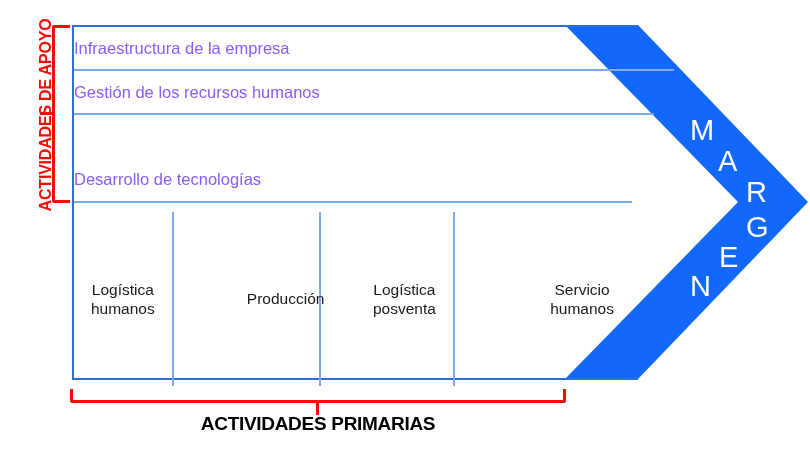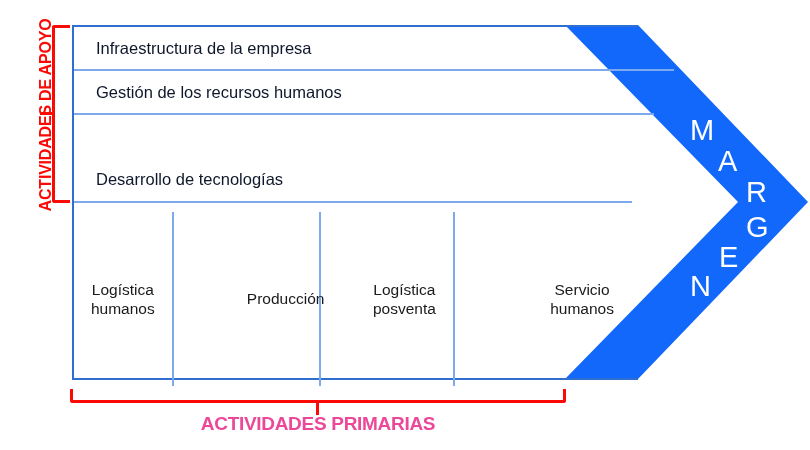--- a/index.html
+++ b/index.html
@@ -37,23 +37,22 @@
   }
 
   
   .support-row {
     position: absolute;
     left: 74px;
     box-sizing: border-box;
     border-bottom: 2px solid #7fa9ee;
     display: flex;
     align-items: center;
-    color: #0f172a;
+    color: #8b5cf6;
     font-size: 16.5px;
-    padding-left: 22px;
     white-space: nowrap;
   }
   .support-row.r0 { top: 27px;  height: 44px; width: 600px; }
   .support-row.r1 { top: 71px;  height: 44px; width: 580px; text-align: center; }
   .support-row.r2 { top: 115px; height: 45px; width: 558px; margin-top: 43px; }
   .support-row.r3 { top: 160px; height: 44px; width: 538px; }
 
   
   .primary-strip {
     position: absolute;
@@ -216,15 +215,15 @@
       <span class="margen-letter" style="left: 719px; top: 243px; color: rgb(255, 255, 255);">E</span>
       <span class="margen-letter" style="left: 690px; top: 272px; color: rgb(255, 255, 255);">N</span>
     </div>
 
   <div class="red-bracket-left" style="border-color: rgb(251, 10, 5);"></div>
   <div class="red-bracket-left-tick" style="background: rgb(251, 10, 5);"></div>
   <div class="support-label" style="color: rgb(251, 10, 5);">ACTIVIDADES DE APOYO</div>
 
   <div class="red-bracket-bottom" style="border-color: rgb(251, 10, 5);"></div>
   <div class="red-bracket-bottom-tick" style="background: rgb(251, 10, 5);"></div>
-  <div class="primary-label" style="color: #ec4899;">ACTIVIDADES PRIMARIAS</div>
+  <div class="primary-label" style="color: #000000;">ACTIVIDADES PRIMARIAS</div>
 
 </div>
 
 </body></html>

